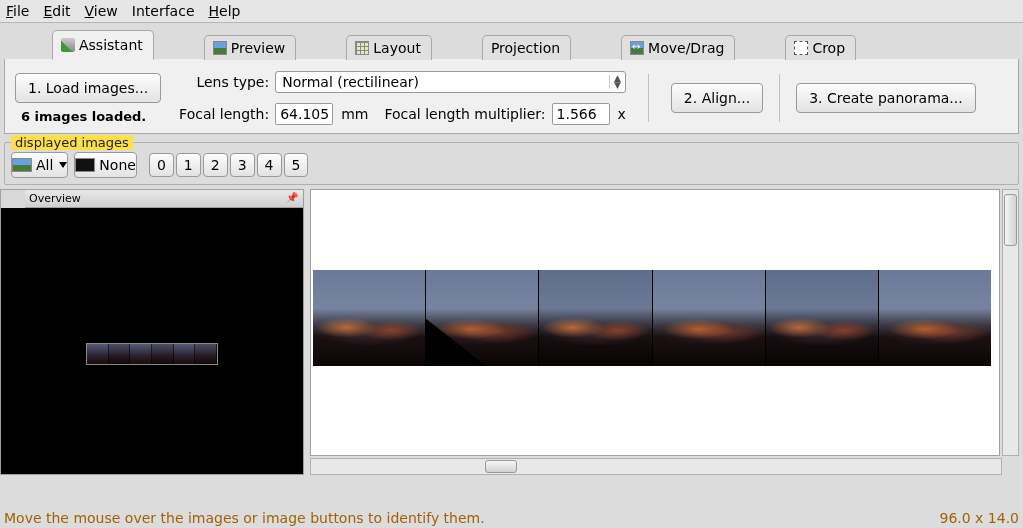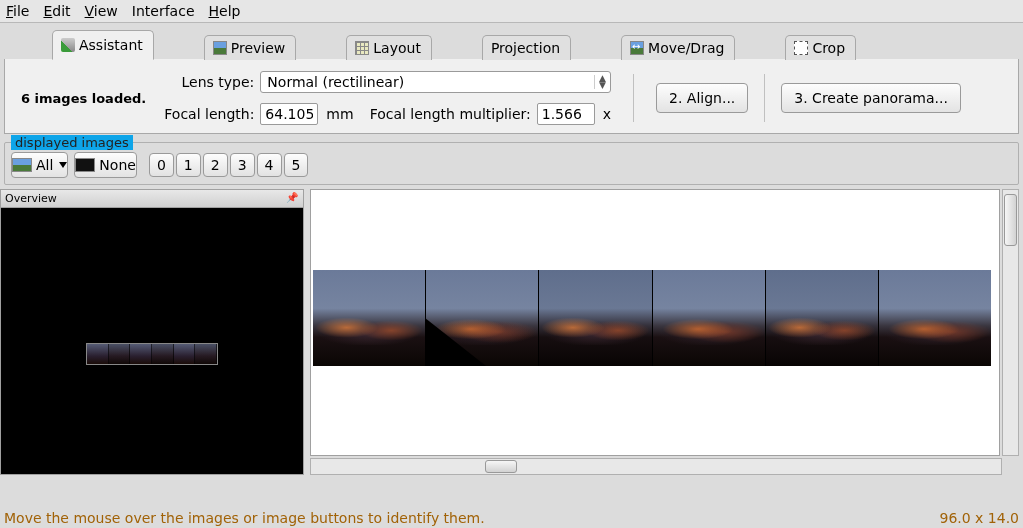--- a/index.html
+++ b/index.html
@@ -152,21 +152,21 @@
     border: 1px solid #b0b0b0;
     border-radius: 2px;
     padding: 4px 6px 6px 6px;
     background: #dcdcdc;
   }
   .fieldset-legend {
     font-size: 13px;
     color: #222;
     position: relative;
     top: -12px;
-    background: #0ea5e9;
+    background: #fde047;
     padding: 0 4px;
   }
   .display-row {
     display: flex;
     align-items: center;
     gap: 6px;
     margin-top: -10px;
   }
   .togglebtn {
     background: linear-gradient(#fdfdfd,#e3e3e3);
@@ -202,20 +202,21 @@
     display: flex;
     flex-direction: column;
   }
   .overview-header {
     background: linear-gradient(#e8e8e8,#d0d0d0);
     font-size: 11px;
     padding: 2px 4px;
     display: flex;
     justify-content: space-between;
     border-bottom: 1px solid #a0a0a0;
+    margin-left: 24px;
   }
   .overview-header .pin {
     font-size: 10px;
     cursor: default;
   }
   .overview-body {
     flex: 1;
     background: #000;
     position: relative;
   }
@@ -397,20 +398,21 @@
     <span>Move/Drag</span>
   </div>
   <div class="tab">
     <span class="ticon crop"></span>
     <span>Crop</span>
   </div>
 </div>
 
 <div class="assistant-panel">
   <div class="left-group">
+    <div class="btn">1. Load images...</div>
     <div class="loaded-text">6 images loaded.</div>
   </div>
 
   <div class="middle-group">
     <div class="lbl">Lens type:</div>
     <div class="combo" style="grid-column: span 5">
       <span>Normal (rectilinear)</span>
       <span class="spin">
           <span>▲</span>
           <span>▼</span>

